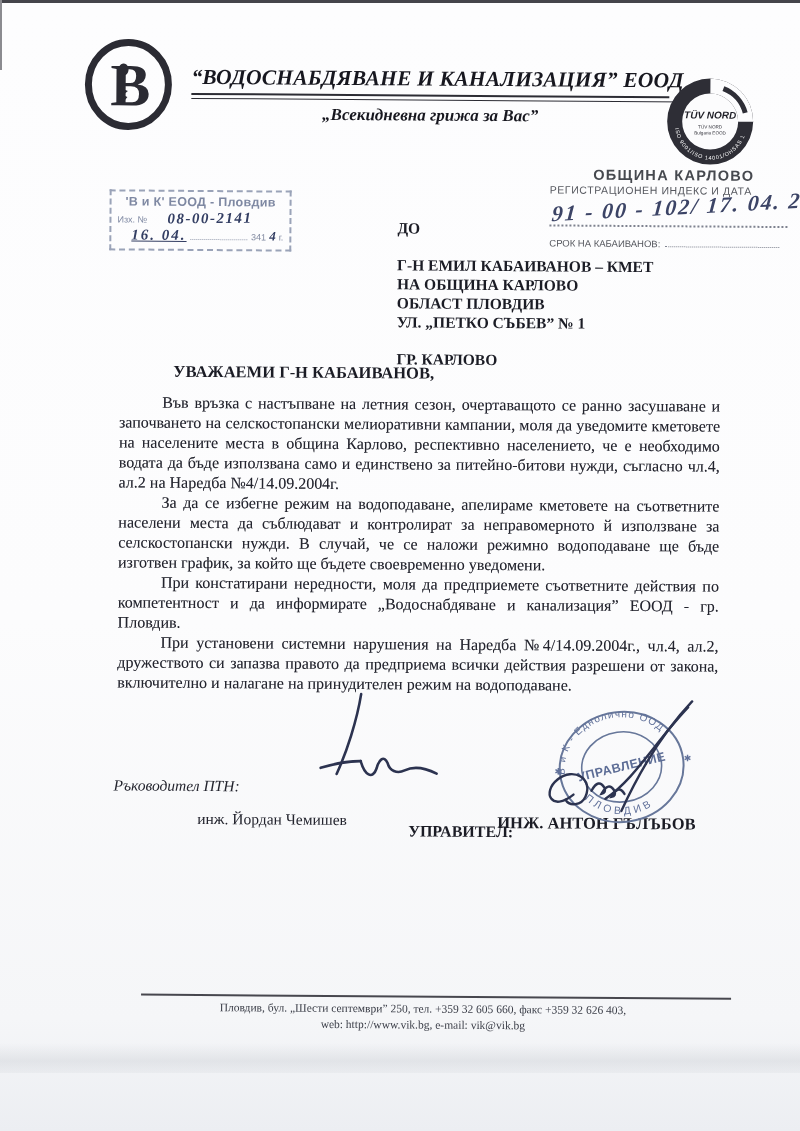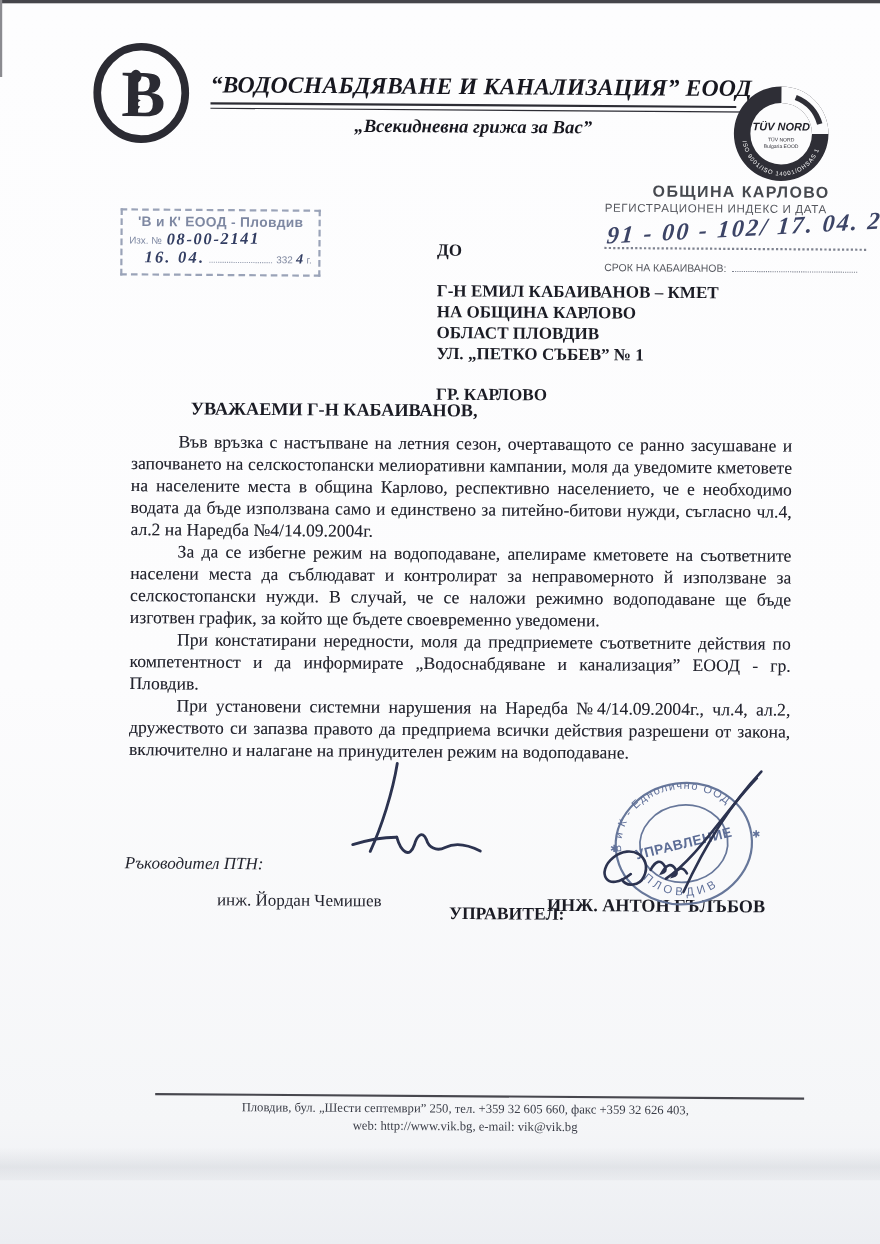--- a/index.html
+++ b/index.html
@@ -24,24 +24,24 @@
 
   .tuv{position:absolute;left:664px;top:70px;width:98px;height:94px;}
 
   .out-stamp{position:absolute;left:111px;top:189px;width:166px;height:52px;
     border:2px dashed #9aa3b8;padding:3px 6px 2px;color:#7e88a2;}
   .os-title{font-family:"Liberation Sans",sans-serif;font-size:12.5px;font-weight:bold;
     color:#7e88a2;text-align:center;letter-spacing:0.3px;white-space:nowrap;}
   .os-row{display:flex;align-items:baseline;margin-top:1px;
     font-family:"Liberation Sans",sans-serif;font-size:9px;}
   .hand{font-family:"Liberation Serif",serif;font-style:italic;font-weight:bold;color:#333e63;}
-  .os-ref{font-size:15px;margin-left:4px;letter-spacing:1.5px;transform:rotate(-1deg);}
+  .os-ref{font-size:15px;margin-left:20px;letter-spacing:1.5px;transform:rotate(-1deg);}
   .os-row2{display:flex;align-items:baseline;margin-top:0;
     font-family:"Liberation Sans",sans-serif;font-size:9px;}
-  .os-date{font-size:15px;margin-left:14px;letter-spacing:2px;}
+  .os-date{font-size:15px;margin-left:14px;letter-spacing:2px;text-decoration:underline;}
   .os-dots{flex:1;border-bottom:1.5px dotted #99a0b2;margin:0 4px;height:10px;}
   .os-year{color:#8089a0;}
   .os-ydigit{font-size:13px;margin:0 3px;}
 
   .reg-stamp{position:absolute;left:551px;top:163px;width:248px;}
   .rs-title{font-family:"Liberation Sans",sans-serif;font-weight:bold;font-size:14.5px;
     letter-spacing:1.3px;color:#46494f;text-align:center;white-space:nowrap;}
   .rs-label{font-family:"Liberation Sans",sans-serif;font-size:10.5px;letter-spacing:0.6px;
     color:#55575e;margin-top:1px;}
   .rs-valuewrap{position:relative;height:38px;}
@@ -114,21 +114,21 @@
 
     <div class="out-stamp">
       <div class="os-title">'В и К' ЕООД - Пловдив</div>
       <div class="os-row">
         <span>Изх. №</span>
         <span class="hand os-ref">08-00-2141</span>
       </div>
       <div class="os-row2">
         <span class="hand os-date">16. 04.</span>
         <span class="os-dots"></span>
-        <span class="os-year">332</span>
+        <span class="os-year">341</span>
         <span class="hand os-ydigit">4</span>
         <span class="os-year">г.</span>
       </div>
     </div>
 
     <div class="reg-stamp">
       <div class="rs-title">ОБЩИНА КАРЛОВО</div>
       <div class="rs-label">РЕГИСТРАЦИОНЕН ИНДЕКС И ДАТА</div>
       <div class="rs-valuewrap">
         <div class="rs-dotline"></div>

